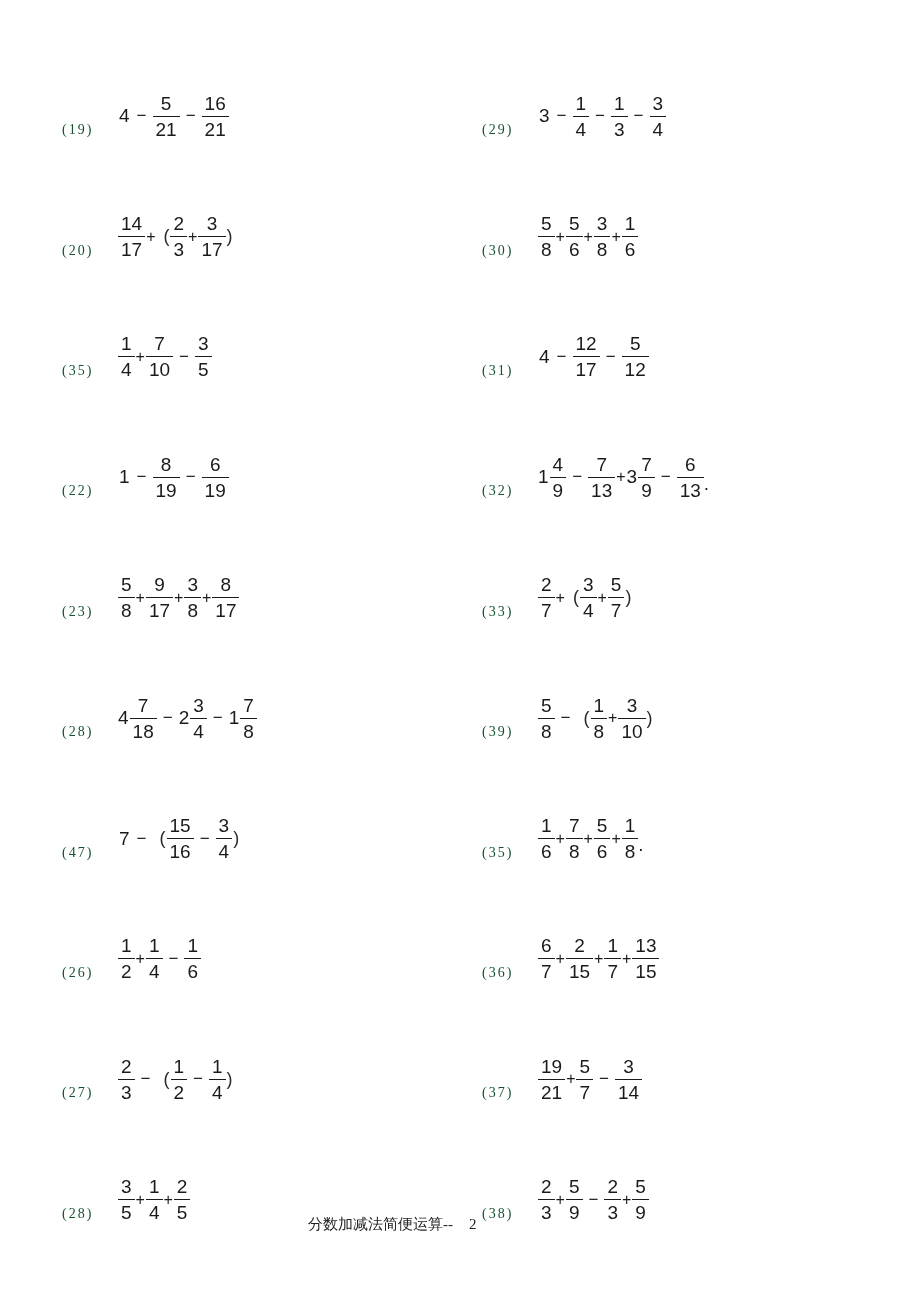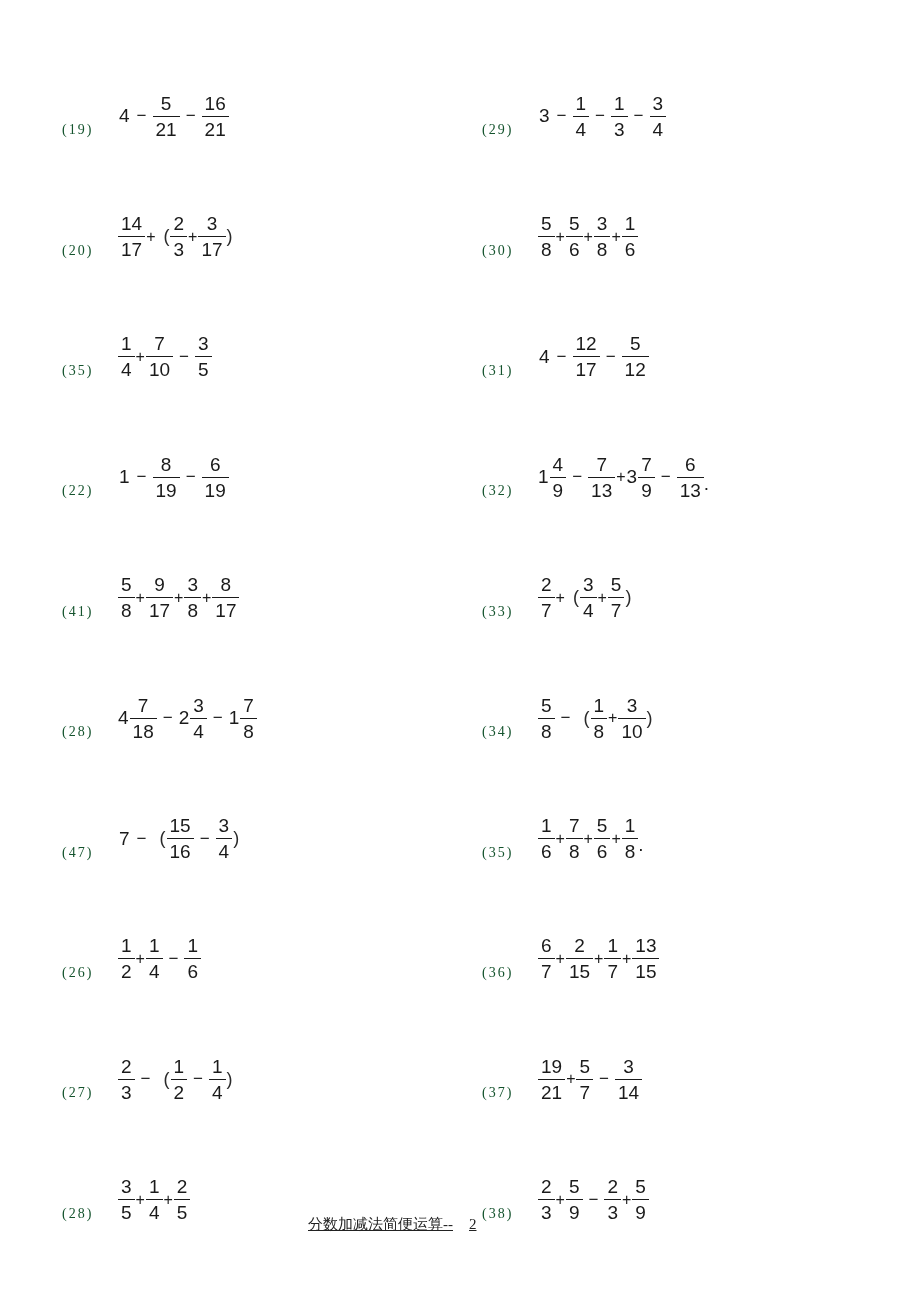--- a/index.html
+++ b/index.html
@@ -76,21 +76,20 @@
   .paren.open { margin-left: 7px; }
   .dot { align-self: flex-end; margin-bottom: 5px; }
   .footer {
     position: absolute;
     left: 308px;
     top: 1215px;
     font-size: 15px;
     color: #222222;
     z-index: 1;
     font-family: "Liberation Serif", "DejaVu Sans", serif;
-    text-decoration: underline;
   }
   .footer .pgnum {
     margin-left: 16px;
     font-family: "Liberation Serif", serif;
   }
 </style>
 </head>
 <body>
 
 <div class="page">
@@ -161,21 +160,21 @@
             <span class="fd">19</span>
           </span>
           <span class="op minus">−</span>
           <span class="frac">
             <span class="fn">6</span>
             <span class="fd">19</span>
           </span>
         </span>
       </div>
       <div class="problem">
-        <span class="plabel">(41)</span>
+        <span class="plabel">(23)</span>
         <span class="expr">
           <span class="frac">
             <span class="fn">5</span>
             <span class="fd">8</span>
           </span>
           <span class="op plus">+</span>
           <span class="frac">
             <span class="fn">9</span>
             <span class="fd">17</span>
           </span>
@@ -405,21 +404,21 @@
           </span>
           <span class="op plus">+</span>
           <span class="frac">
             <span class="fn">5</span>
             <span class="fd">7</span>
           </span>
           <span class="paren close">)</span>
         </span>
       </div>
       <div class="problem">
-        <span class="plabel">(34)</span>
+        <span class="plabel">(39)</span>
         <span class="expr">
           <span class="frac">
             <span class="fn">5</span>
             <span class="fd">8</span>
           </span>
           <span class="op minus">−</span>
           <span class="paren open">(</span>
           <span class="frac">
             <span class="fn">1</span>
             <span class="fd">8</span>

